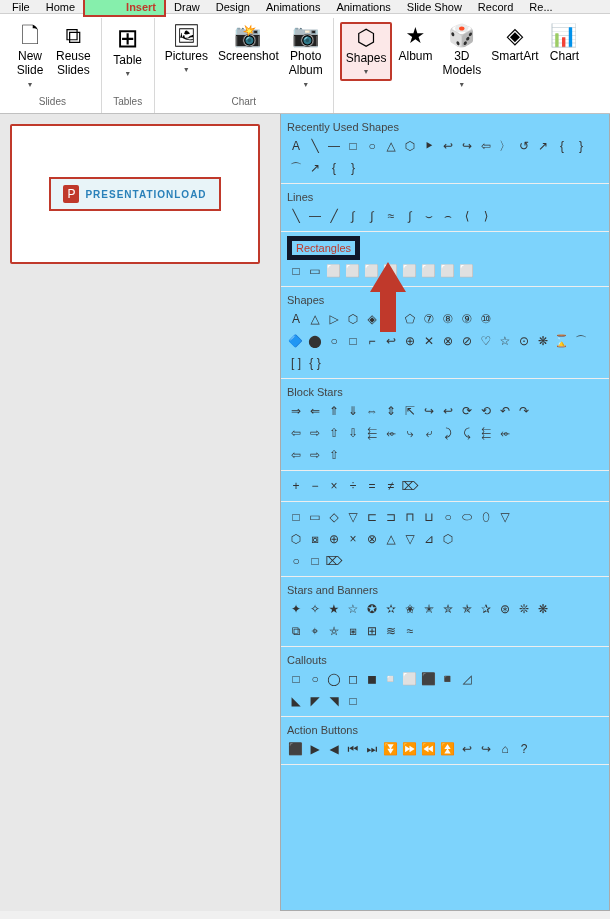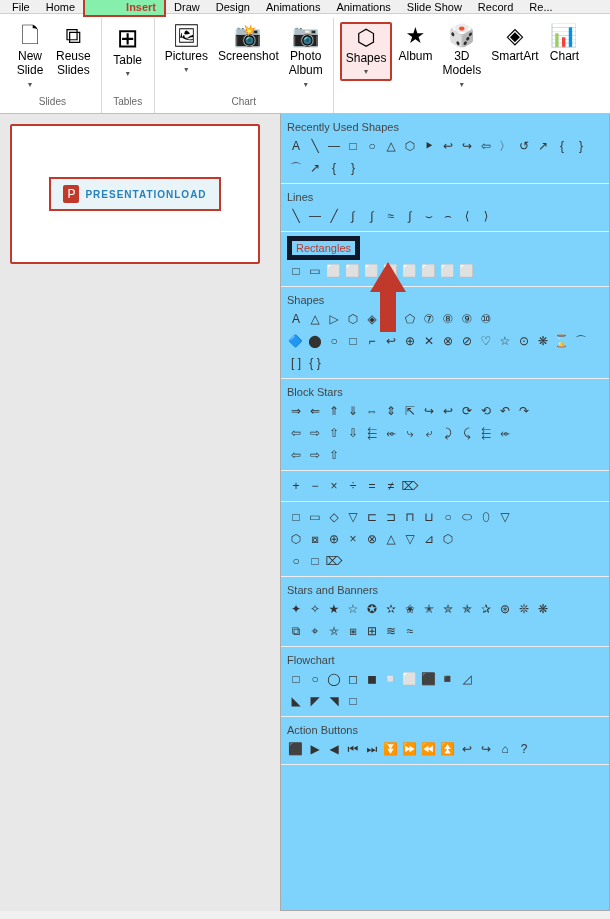--- a/index.html
+++ b/index.html
@@ -534,21 +534,21 @@
         <div class="shape-item">⌖</div>
         <div class="shape-item">⛤</div>
         <div class="shape-item">⧆</div>
         <div class="shape-item">⊞</div>
         <div class="shape-item">≋</div>
         <div class="shape-item">≈</div>
       </div>
     </div>
 
     <div class="shapes-section">
-      <div class="shapes-section-title">Flowchart</div>
+      <div class="shapes-section-title">Callouts</div>
       <div class="shapes-row">
         <div class="shape-item">□</div>
         <div class="shape-item">○</div>
         <div class="shape-item">◯</div>
         <div class="shape-item">◻</div>
         <div class="shape-item">◼</div>
         <div class="shape-item">◽</div>
         <div class="shape-item">⬜</div>
         <div class="shape-item">⬛</div>
         <div class="shape-item">◾</div>

